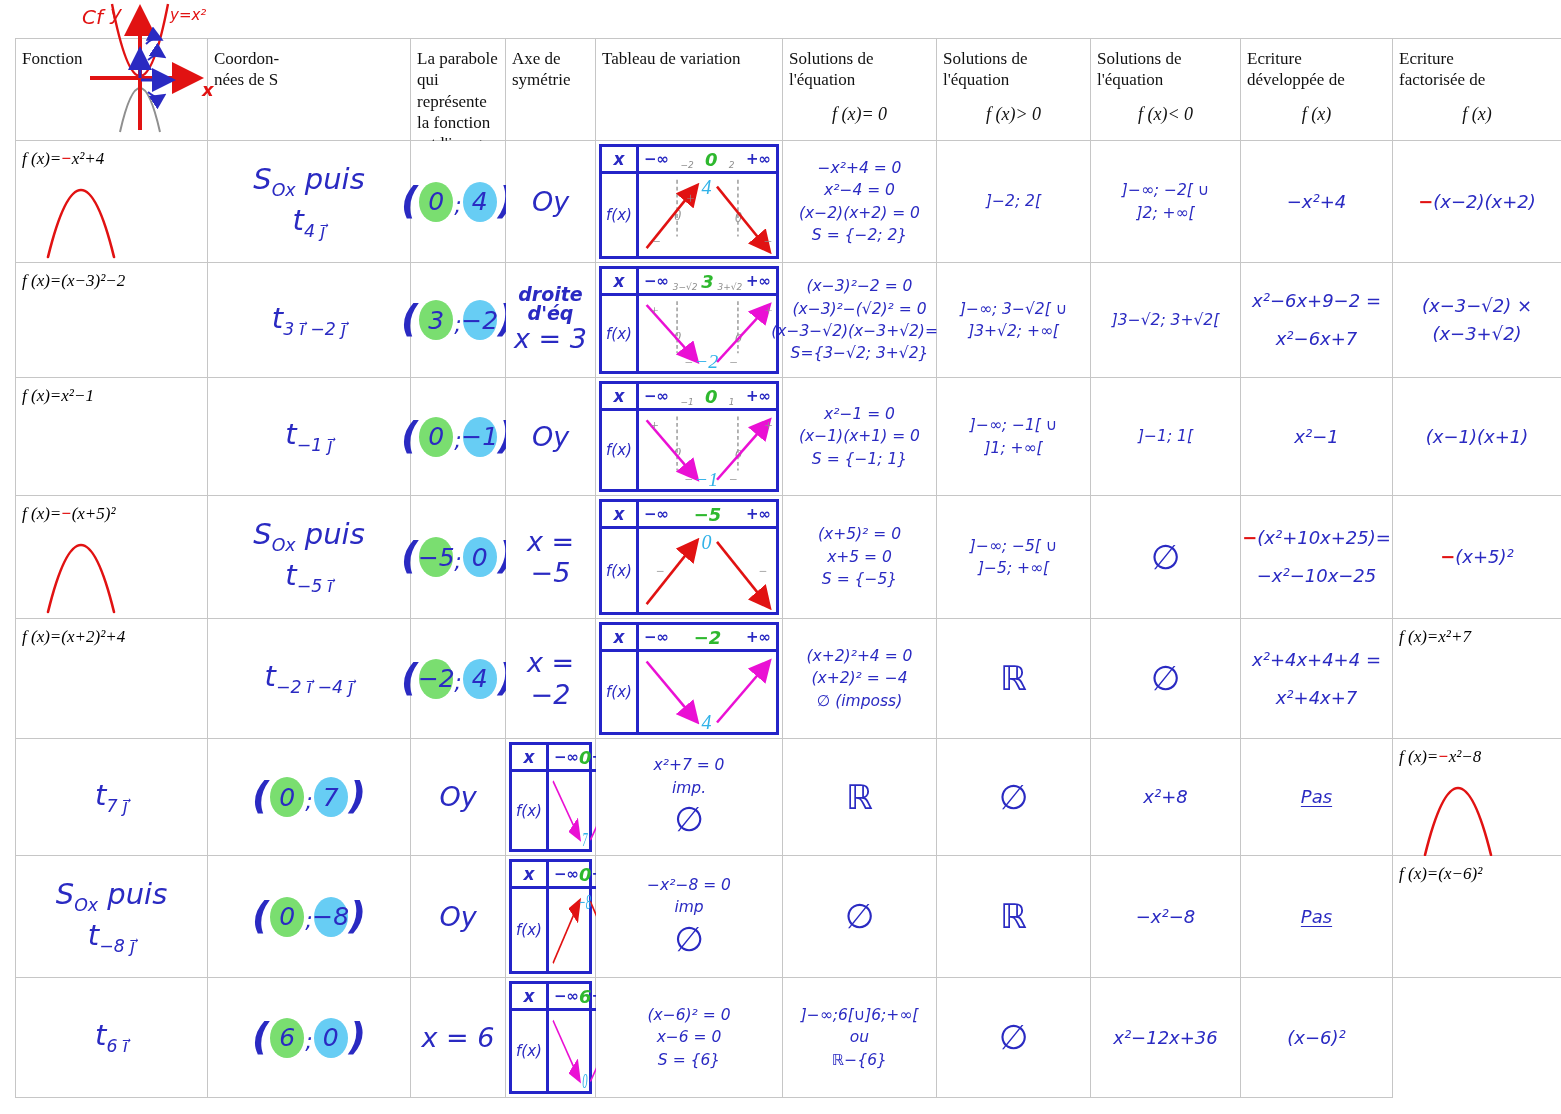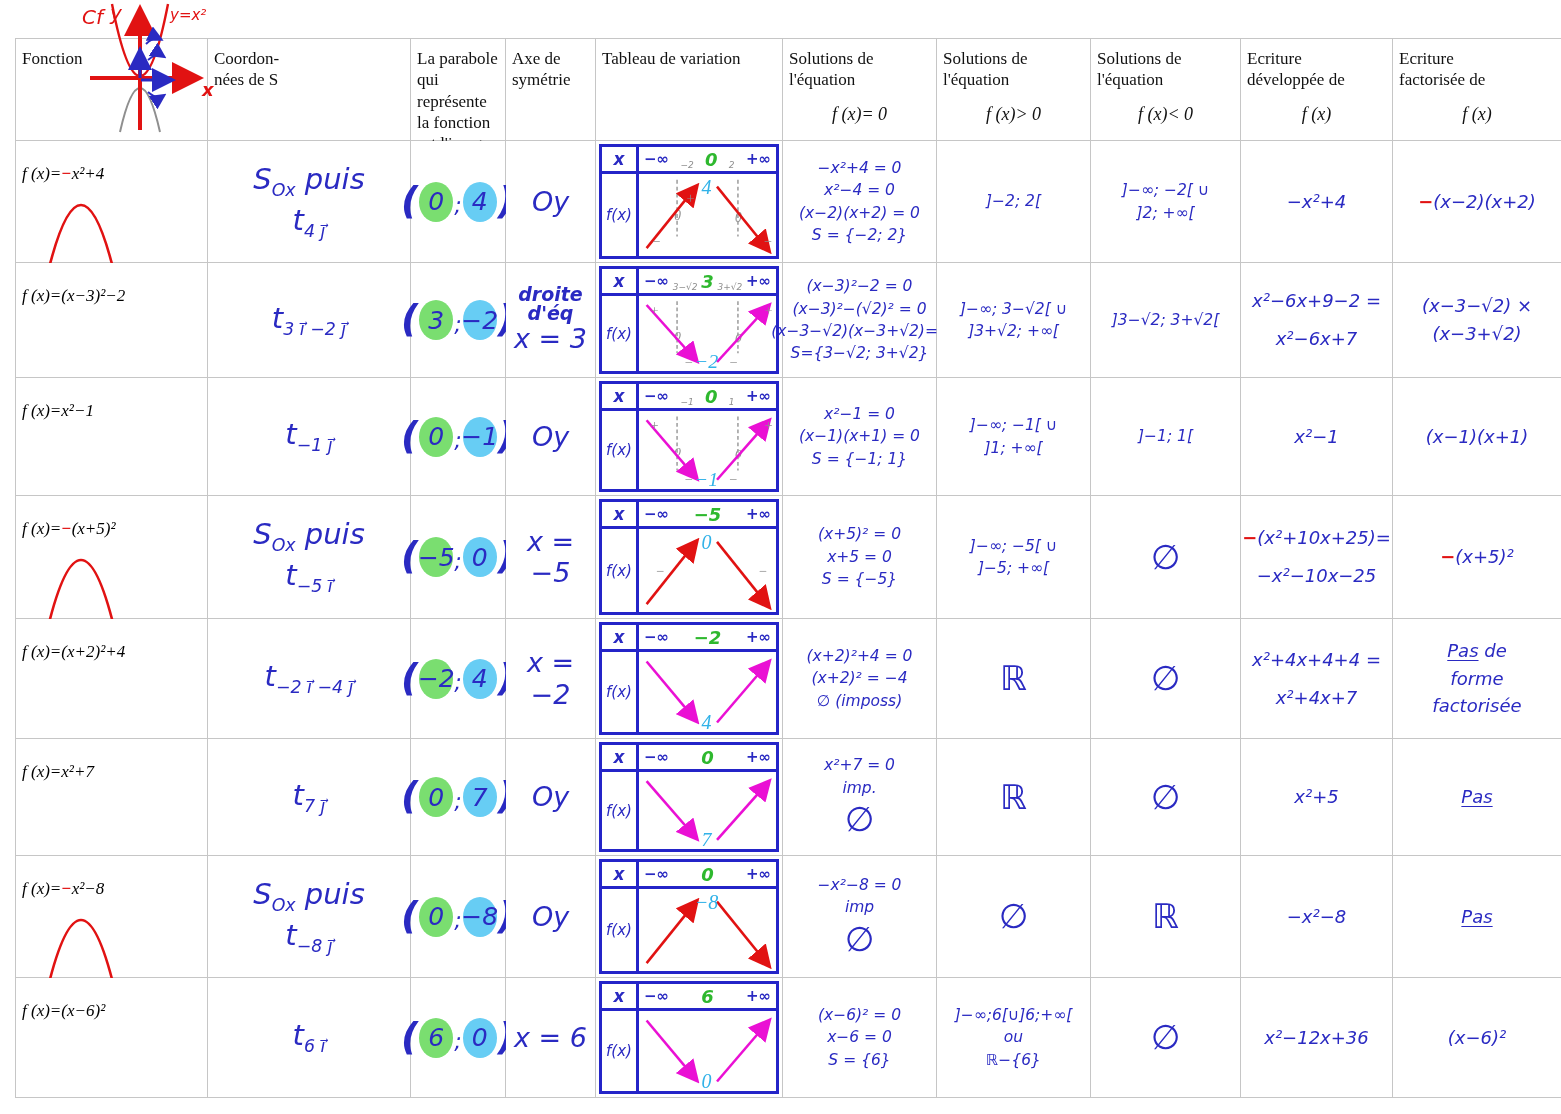--- a/index.html
+++ b/index.html
@@ -16,21 +16,21 @@
     border-top:1px solid var(--grid);border-left:1px solid var(--grid);}
   .cell{border-right:1px solid var(--grid);border-bottom:1px solid var(--grid);
     position:relative;box-sizing:border-box;padding:4px 6px;background:#fff;}
   .head{font-size:17px;line-height:1.25;color:#111;padding-top:9px;}
   .head .math{text-align:center;font-style:italic;font-size:18px;margin-top:12px;}
   .hand{font-family:"DejaVu Sans",sans-serif;font-style:italic;color:var(--ink);}
   .red{color:var(--red);font-weight:bold;}
   .ul{text-decoration:underline;text-underline-offset:3px;}
   .hsub{font-size:0.6em;}
   .center{display:flex;flex-direction:column;justify-content:center;align-items:center;text-align:center;}
-  .formula{font-size:17px;font-style:italic;color:#000;margin-top:19px;}
+  .formula{font-size:17px;font-style:italic;color:#000;margin-top:4px;}
   .fsk{margin-left:16px;margin-top:2px;}
   .tbig{font-size:29px;line-height:1.25;}
   .coordline{display:flex;align-items:center;gap:1px;font-size:25px;}
   .paren{font-size:38px;font-weight:bold;transform:translateY(-2px);}
   .csep{font-size:22px;margin:6px 0 0 0;}
   .hl{display:inline-flex;width:34px;height:40px;border-radius:50%;align-items:center;justify-content:center;}
   .hl.g{background:var(--hlg);}
   .hl.c{background:var(--hlc);}
   .axe{font-size:27px;line-height:1.15;}
   .axe.sm{font-size:19px;font-weight:bold;line-height:1.0;}
@@ -461,25 +461,20 @@
       <div class="cell center">
         <div class="hand sol sym">ℝ</div>
       </div>
       <div class="cell center">
         <div class="hand sol sym">∅</div>
       </div>
       <div class="cell center">
         <div class="hand dev">x²+4x+4+4 =</div>
         <div class="hand dev">x²+4x+7</div>
       </div>
-      <div class="cell center">
-        <div class="hand fact"><span class="ul">Pas</span> de</div>
-        <div class="hand fact">forme</div>
-        <div class="hand fact">factorisée</div>
-      </div>
       <div class="cell">
         <div class="formula">f (x)=x²+7</div>
       </div>
       <div class="cell center">
         <div class="hand tbig">t<sub class="hsub">7 j⃗</sub></div>
       </div>
       <div class="cell center">
         <div class="coordline hand">
           <span class="paren">(</span>
           <span class="hl g">0</span>
@@ -519,21 +514,21 @@
         <div class="hand sol">imp.</div>
         <div class="hand sol sym">∅</div>
       </div>
       <div class="cell center">
         <div class="hand sol sym">ℝ</div>
       </div>
       <div class="cell center">
         <div class="hand sol sym">∅</div>
       </div>
       <div class="cell center">
-        <div class="hand dev">x²+5</div>
+        <div class="hand dev">x²+8</div>
       </div>
       <div class="cell center">
         <div class="hand fact"><span class="ul">Pas</span></div>
       </div>
       <div class="cell">
         <div class="formula">f (x)=<span class="red">−</span>x²−8</div>
         <div class="fsk"><svg width="86" height="88" viewBox="0 0 86 88">
             <path d="M10,86 Q43,-48 76,86" fill="none" stroke="#e11212" stroke-width="2.6" stroke-linecap="round"></path>
           </svg></div>
       </div>

